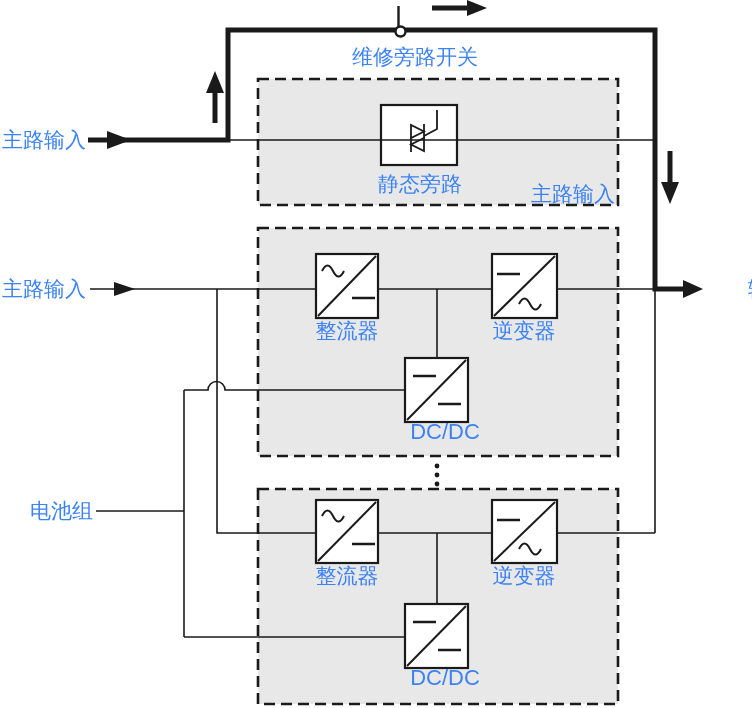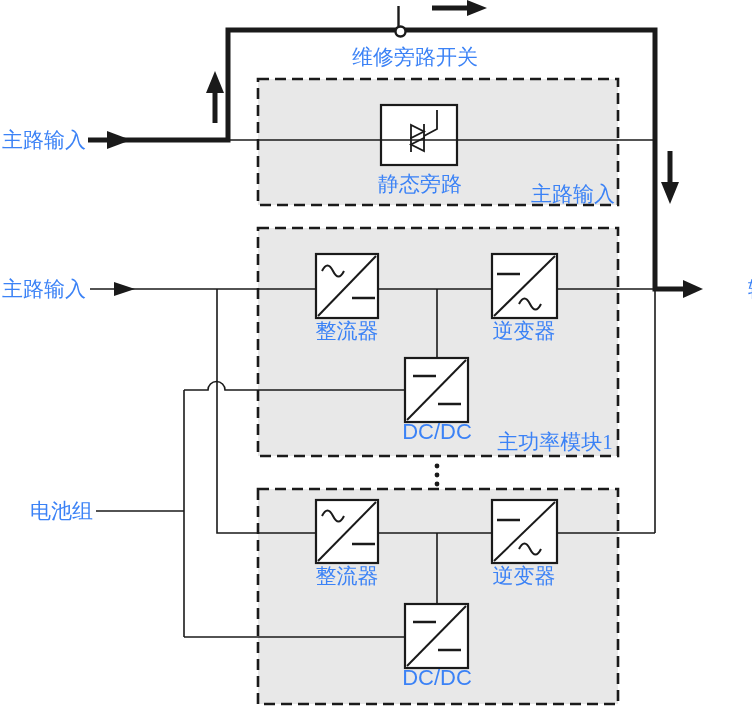--- a/index.html
+++ b/index.html
@@ -6,21 +6,21 @@
   .stage{
     position:relative;width:752px;height:708px;background:#ffffff;overflow:hidden;
     font-family:"Liberation Serif","DejaVu Serif",serif;color:#1a1a1a;
   }
   .stage svg{position:absolute;left:0;top:0;}
   .lbl{
     position:absolute;font-size:21px;line-height:22px;white-space:nowrap;
     color:#3b82f6;user-select:none;
   }
   .lbl.center{transform:translateX(-50%);}
-  .lbl.latin{font-family:"Liberation Sans","DejaVu Sans",sans-serif;font-size:22px;}
+  .lbl.latin{font-family:"Liberation Sans","DejaVu Sans",sans-serif;font-size:22px;margin-left:8px;}
 </style>
 </head>
 <body>
 
 <div class="stage">
 
   <svg width="752" height="708" viewBox="0 0 752 708">
 
     <g stroke="#1a1a1a" stroke-width="2.6" fill="#e8e8e8" stroke-dasharray="11 6">
       <rect x="258" y="79" width="360" height="126"></rect>
@@ -132,19 +132,18 @@
   <div class="lbl" style="left:30px;top:500px">电池组</div>
   <div class="lbl" style="left:748px;top:278px">输出</div>
 
   <div class="lbl center" style="left:415px;top:46px">维修旁路开关</div>
   <div class="lbl center" style="left:420px;top:173px">静态旁路</div>
   <div class="lbl center" style="left:573px;top:183px">主路输入</div>
 
   <div class="lbl center" style="left:347px;top:320px">整流器</div>
   <div class="lbl center" style="left:524px;top:320px">逆变器</div>
   <div class="lbl center latin" style="left:437px;top:421px">DC/DC</div>
-  <div class="lbl center" style="left:555px;top:431px">主功率模块1</div>
 
   <div class="lbl center" style="left:347px;top:565px">整流器</div>
   <div class="lbl center" style="left:524px;top:565px">逆变器</div>
   <div class="lbl center latin" style="left:437px;top:667px">DC/DC</div>
 
 </div>
 
 </body></html>

